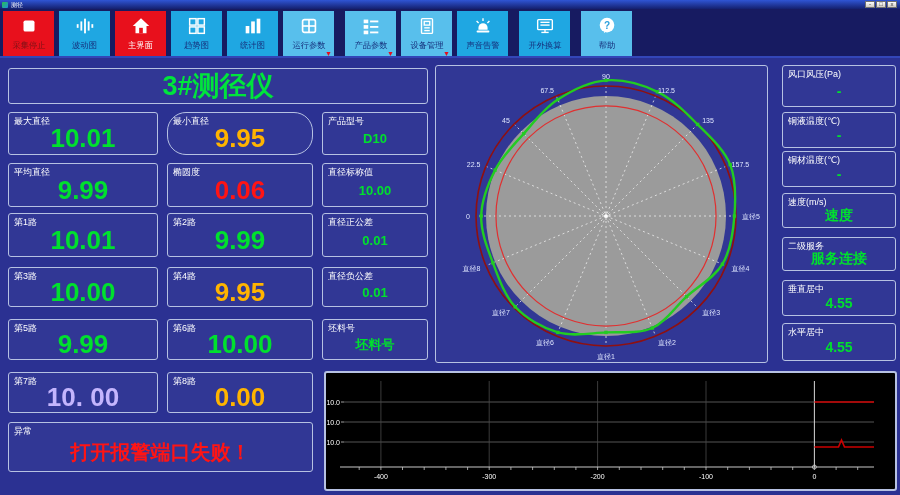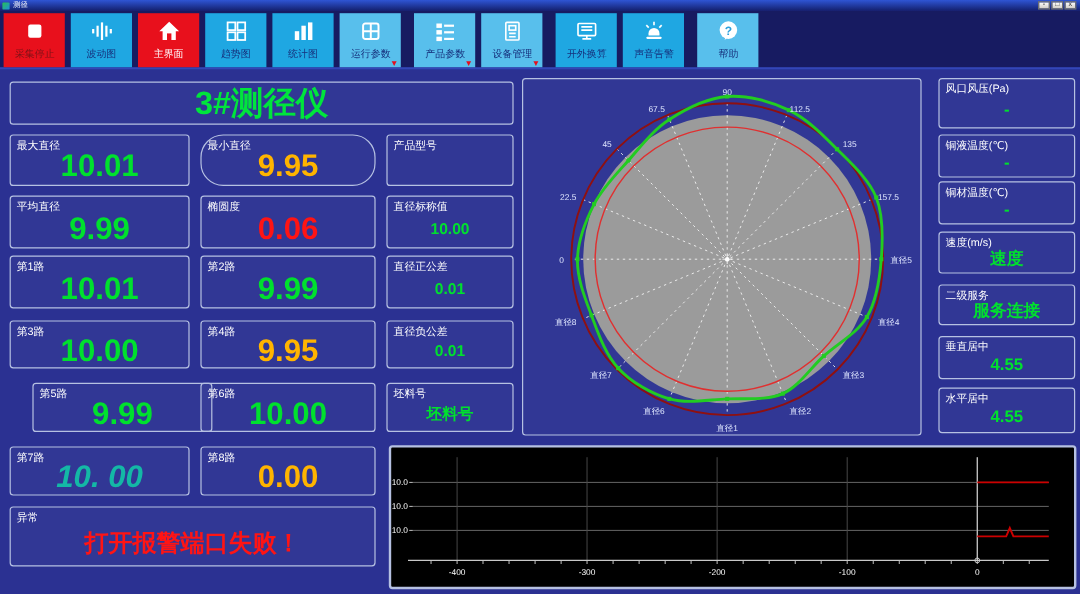--- a/index.html
+++ b/index.html
@@ -163,50 +163,50 @@
               <rect x="6" y="4" width="12" height="16" rx="1"></rect>
               <rect x="9" y="7" width="6" height="4"></rect>
               <line x1="9" y1="14" x2="15" y2="14"></line>
               <line x1="9" y1="17" x2="15" y2="17"></line>
             </g>
           </svg>
         </span>
         <span class="tlabel">设备管理</span>
         <span class="drop">▼</span>
       </div>
+      <div class="tbtn cyan">
+        <span class="ticon">
+          <svg viewBox="0 0 24 24">
+            <g fill="#fff">
+              <path d="M7 14 a5 5 0 0 1 10 0 v2 H7 Z"></path>
+              <rect x="5" y="17" width="14" height="2" rx="1"></rect>
+            </g>
+            <g stroke="#fff" stroke-width="1.5">
+              <line x1="12" y1="3.5" x2="12" y2="6.5"></line>
+              <line x1="5" y1="6.5" x2="7.2" y2="8.7"></line>
+              <line x1="19" y1="6.5" x2="16.8" y2="8.7"></line>
+            </g>
+          </svg>
+        </span>
+        <span class="tlabel">声音告警</span>
+      </div>
       <div class="tbtn cyan group-start">
         <span class="ticon">
           <svg viewBox="0 0 24 24">
             <g stroke="#fff" stroke-width="1.5" fill="none">
               <rect x="4" y="5" width="16" height="11" rx="1"></rect>
               <line x1="7" y1="8" x2="17" y2="8"></line>
               <line x1="7" y1="11" x2="17" y2="11"></line>
               <line x1="12" y1="16" x2="12" y2="19"></line>
               <line x1="8" y1="19" x2="16" y2="19"></line>
             </g>
           </svg>
         </span>
         <span class="tlabel">开外换算</span>
       </div>
-      <div class="tbtn cyan">
-        <span class="ticon">
-          <svg viewBox="0 0 24 24">
-            <g fill="#fff">
-              <path d="M7 14 a5 5 0 0 1 10 0 v2 H7 Z"></path>
-              <rect x="5" y="17" width="14" height="2" rx="1"></rect>
-            </g>
-            <g stroke="#fff" stroke-width="1.5">
-              <line x1="12" y1="3.5" x2="12" y2="6.5"></line>
-              <line x1="5" y1="6.5" x2="7.2" y2="8.7"></line>
-              <line x1="19" y1="6.5" x2="16.8" y2="8.7"></line>
-            </g>
-          </svg>
-        </span>
-        <span class="tlabel">声音告警</span>
-      </div>
       <div class="tbtn lightcyan group-start">
         <span class="ticon">
           <svg viewBox="0 0 24 24">
             <circle cx="12" cy="11" r="8" fill="#fff"></circle>
             <path d="M10 16 l-1.5 4 l4 -3 z" fill="#fff"></path>
             <text x="12" y="15" font-size="11" font-weight="bold" fill="#2da0dc" text-anchor="middle">?</text>
           </svg>
         </span>
         <span class="tlabel">帮助</span>
       </div>
@@ -220,20 +220,21 @@
       <div class="panel" style="left: 8px; top: 112px; width: 150px; height: 43px;">
         <span class="plabel">最大直径</span>
         <div class="pvalue big" style="color: rgb(0, 224, 46);">10.01</div>
       </div>
       <div class="panel" style="left: 167px; top: 112px; width: 146px; height: 43px; border-radius: 19px;">
         <span class="plabel">最小直径</span>
         <div class="pvalue big" style="color: rgb(255, 180, 0);">9.95</div>
       </div>
       <div class="panel" style="left: 322px; top: 112px; width: 106px; height: 43px;">
         <span class="plabel">产品型号</span>
+        <div class="pvalue small" style="color: rgb(0, 224, 46);">D10</div>
       </div>
       <div class="panel" style="left: 8px; top: 163px; width: 150px; height: 44px;">
         <span class="plabel">平均直径</span>
         <div class="pvalue big" style="color: rgb(0, 224, 46);">9.99</div>
       </div>
       <div class="panel" style="left: 167px; top: 163px; width: 146px; height: 44px;">
         <span class="plabel">椭圆度</span>
         <div class="pvalue big" style="color: rgb(255, 20, 20);">0.06</div>
       </div>
       <div class="panel" style="left: 322px; top: 163px; width: 106px; height: 44px;">
@@ -257,35 +258,35 @@
         <div class="pvalue big" style="color: rgb(0, 224, 46);">10.00</div>
       </div>
       <div class="panel" style="left: 167px; top: 267px; width: 146px; height: 40px;">
         <span class="plabel">第4路</span>
         <div class="pvalue big" style="color: rgb(255, 180, 0);">9.95</div>
       </div>
       <div class="panel" style="left: 322px; top: 267px; width: 106px; height: 40px;">
         <span class="plabel">直径负公差</span>
         <div class="pvalue small" style="color: rgb(0, 224, 46);">0.01</div>
       </div>
-      <div class="panel" style="left: 8px; top: 319px; width: 150px; height: 41px; margin-left: 19px;">
+      <div class="panel" style="left: 8px; top: 319px; width: 150px; height: 41px;">
         <span class="plabel">第5路</span>
         <div class="pvalue big" style="color: rgb(0, 224, 46);">9.99</div>
       </div>
       <div class="panel" style="left: 167px; top: 319px; width: 146px; height: 41px; padding-left: 24px;">
         <span class="plabel">第6路</span>
         <div class="pvalue big" style="color: rgb(0, 224, 46);">10.00</div>
       </div>
       <div class="panel" style="left: 322px; top: 319px; width: 106px; height: 41px;">
         <span class="plabel">坯料号</span>
         <div class="pvalue small" style="color: rgb(0, 224, 46);">坯料号</div>
       </div>
       <div class="panel" style="left: 8px; top: 372px; width: 150px; height: 41px;">
         <span class="plabel">第7路</span>
-        <div class="pvalue big" style="color: #14b8a6; font-style: italic;">10. 00</div>
+        <div class="pvalue big" style="color: #c4b5fd;">10. 00</div>
       </div>
       <div class="panel" style="left: 167px; top: 372px; width: 146px; height: 41px;">
         <span class="plabel">第8路</span>
         <div class="pvalue big" style="color: rgb(255, 180, 0);">0.00</div>
       </div>
     </div>
 
   <div class="panel alarm-panel" style="left:8px;top:422px;width:305px;height:50px;">
     <span class="plabel">异常</span>
     <div class="alarm-text">打开报警端口失败！</div>

